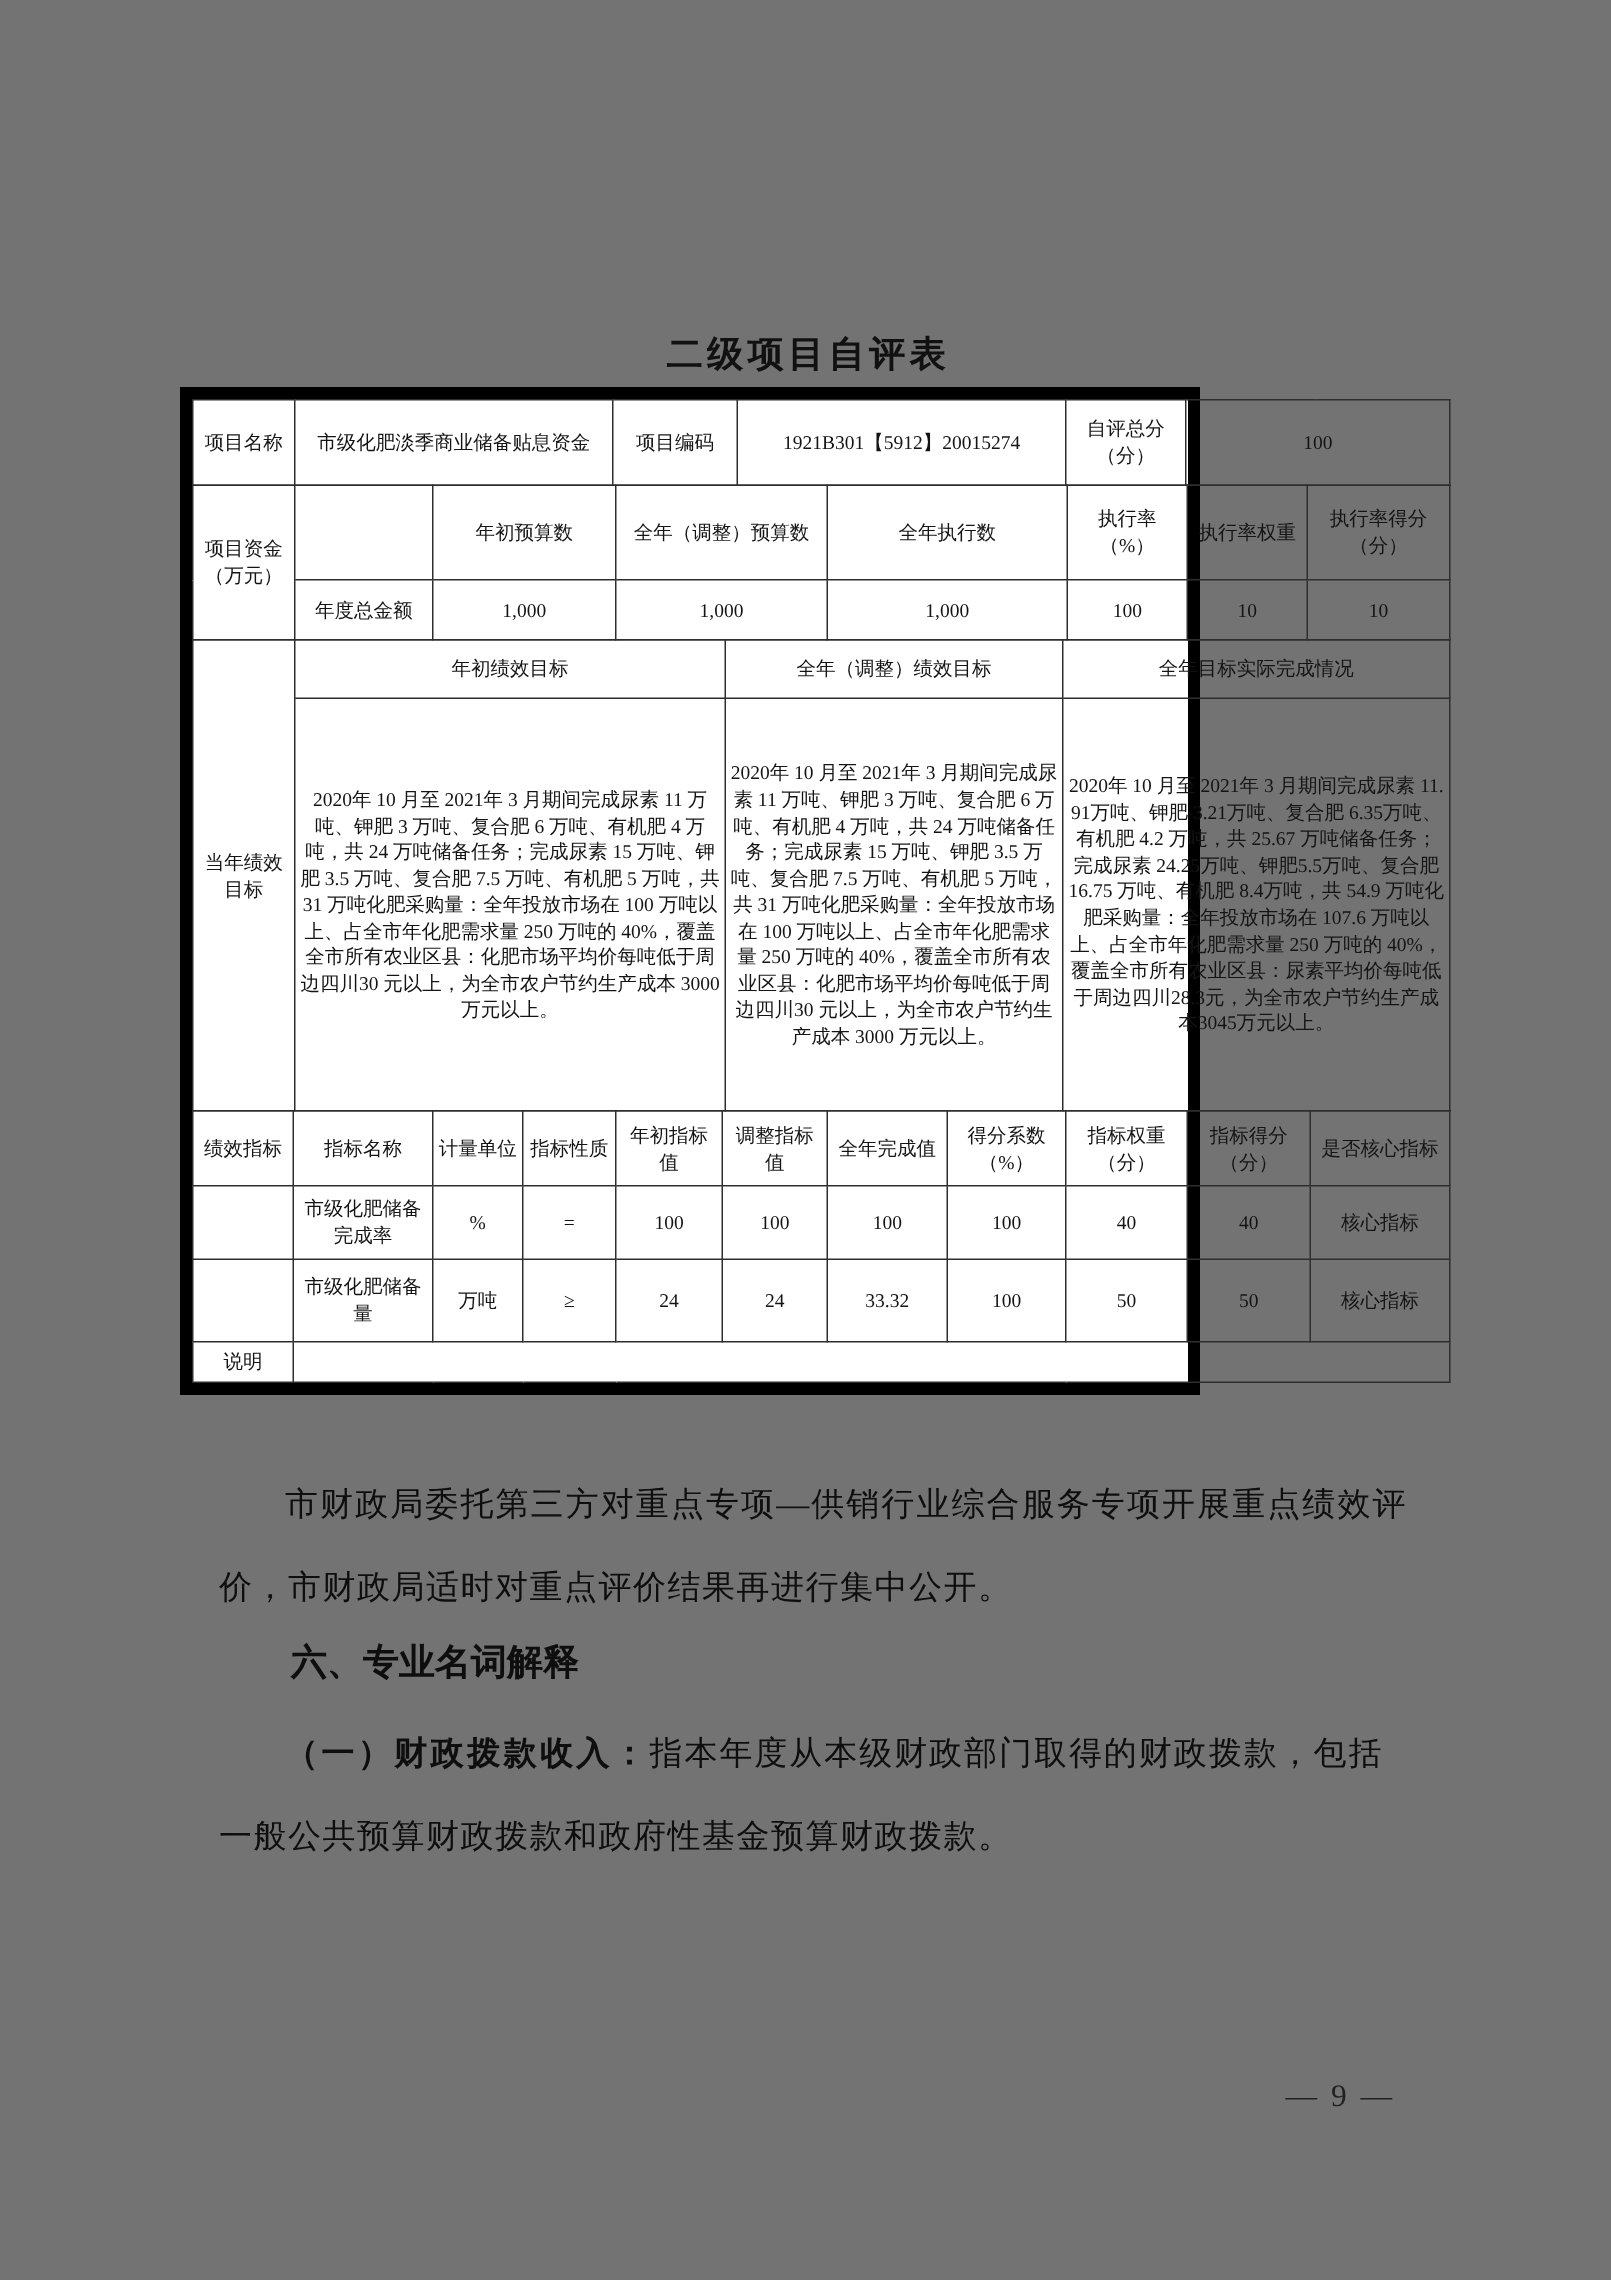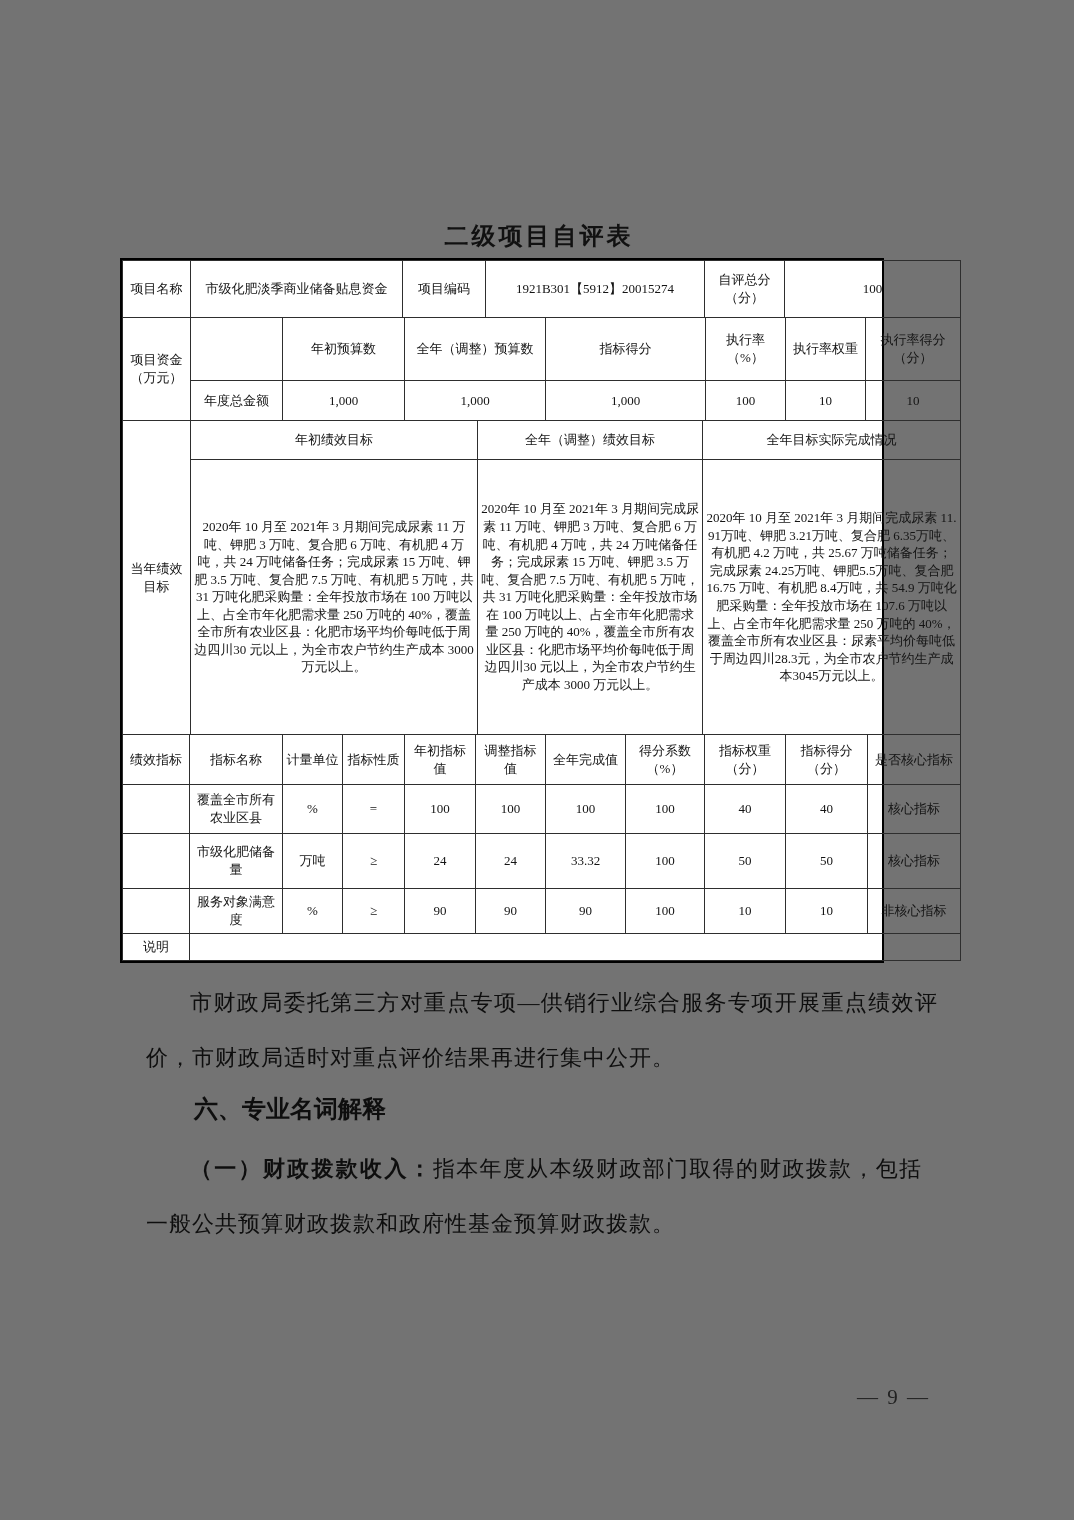--- a/index.html
+++ b/index.html
@@ -7,22 +7,22 @@
     position:relative; width:1074px; height:1520px; background:#737373;
     font-family:"Liberation Serif","DejaVu Serif",serif; color:#1b1b1b;
     overflow:hidden;
   }
   .doc-title {
     position:absolute; left:120px; top:220px; width:838px;
     text-align:center; font-size:24px; font-weight:bold; letter-spacing:3px;
     color:#111;
   }
   .tablewrap {
-    position:absolute; left:120px; top:258px; width:764px;
-    border:2px solid #000000; box-sizing:border-box; background:#fff;
+    position:absolute; left:120px; top:258px; width:680px;
+    border:8px solid #000000; box-sizing:border-box; background:#fff;
   }
   .tablewrap table {
     width:100%; border-collapse:collapse; table-layout:fixed; margin-top:-1px;
   }
   .tablewrap table.first { margin-top:0; }
   .tablewrap td {
     border:1px solid #2e2e2e; text-align:center; vertical-align:middle;
     font-size:13px; line-height:1.35; padding:2px 3px; word-break:break-all;
     color:#141414;
   }
@@ -103,21 +103,21 @@
           <col style="width:80px">
           <col style="width:80px">
           <col style="width:95px">
       </colgroup>
       <tbody>
           <tr>
         <td rowspan="2">项目资金（万元）</td>
         <td class="h58"></td>
         <td class="h58">年初预算数</td>
         <td class="h58">全年（调整）预算数</td>
-        <td class="h58">指标得分</td>
+        <td class="h58">全年执行数</td>
         <td class="h58">执行率（%）</td>
         <td class="h58">执行率权重</td>
         <td class="h58">执行率得分（分）</td>
       </tr>
       <tr>
         <td class="h35">年度总金额</td>
         <td class="h35">1,000</td>
         <td class="h35">1,000</td>
         <td class="h35">1,000</td>
         <td class="h35">100</td>
@@ -172,21 +172,21 @@
         <td class="h45">年初指标值</td>
         <td class="h45">调整指标值</td>
         <td class="h45">全年完成值</td>
         <td class="h45">得分系数（%）</td>
         <td class="h45">指标权重（分）</td>
         <td class="h45">指标得分（分）</td>
         <td class="h45">是否核心指标</td>
       </tr>
       <tr>
         <td class="h44"></td>
-        <td class="h44">覆盖全市所有农业区县</td>
+        <td class="h44">市级化肥储备完成率</td>
         <td class="h44">%</td>
         <td class="h44">=</td>
         <td class="h44">100</td>
         <td class="h44">100</td>
         <td class="h44">100</td>
         <td class="h44">100</td>
         <td class="h44">40</td>
         <td class="h44">40</td>
         <td class="h44">核心指标</td>
       </tr>
@@ -197,33 +197,20 @@
         <td class="h50">≥</td>
         <td class="h50">24</td>
         <td class="h50">24</td>
         <td class="h50">33.32</td>
         <td class="h50">100</td>
         <td class="h50">50</td>
         <td class="h50">50</td>
         <td class="h50">核心指标</td>
       </tr>
       <tr>
-        <td class="h40"></td>
-        <td class="h40">服务对象满意度</td>
-        <td class="h40">%</td>
-        <td class="h40">≥</td>
-        <td class="h40">90</td>
-        <td class="h40">90</td>
-        <td class="h40">90</td>
-        <td class="h40">100</td>
-        <td class="h40">10</td>
-        <td class="h40">10</td>
-        <td class="h40">非核心指标</td>
-      </tr>
-      <tr>
         <td class="h22">说明</td>
         <td class="h22" colspan="10"></td>
       </tr>
     </tbody>
       </table>
   </div>
 
   <div class="bodytext">
     <p class="para">市财政局委托第三方对重点专项—供销行业综合服务专项开展重点绩效评价，市财政局适时对重点评价结果再进行集中公开。</p>
     <p class="sec6">六、专业名词解释</p>

